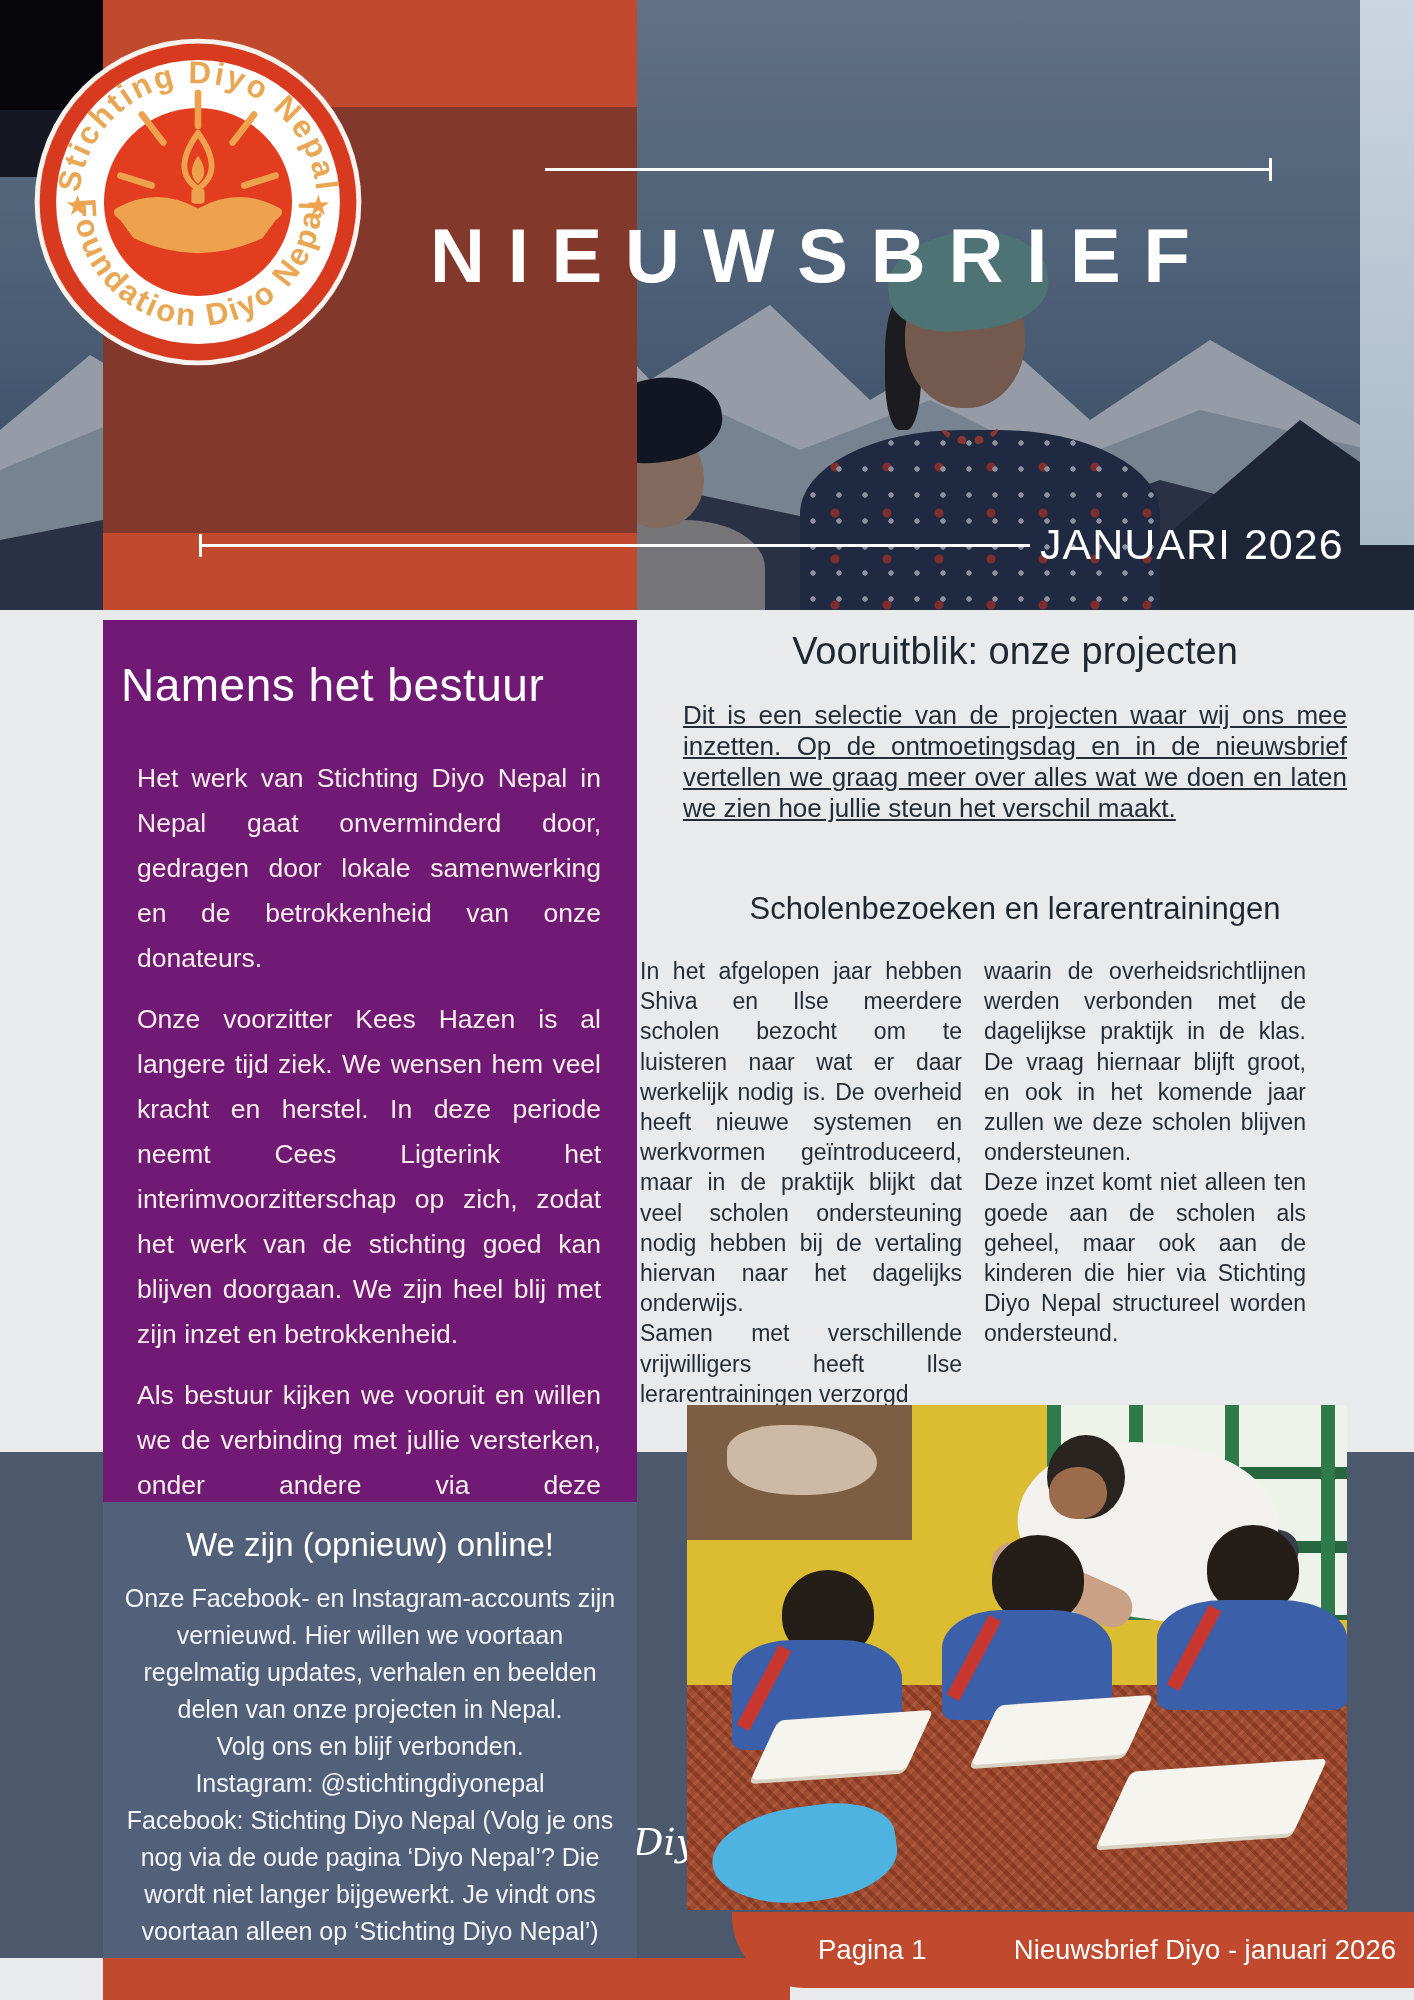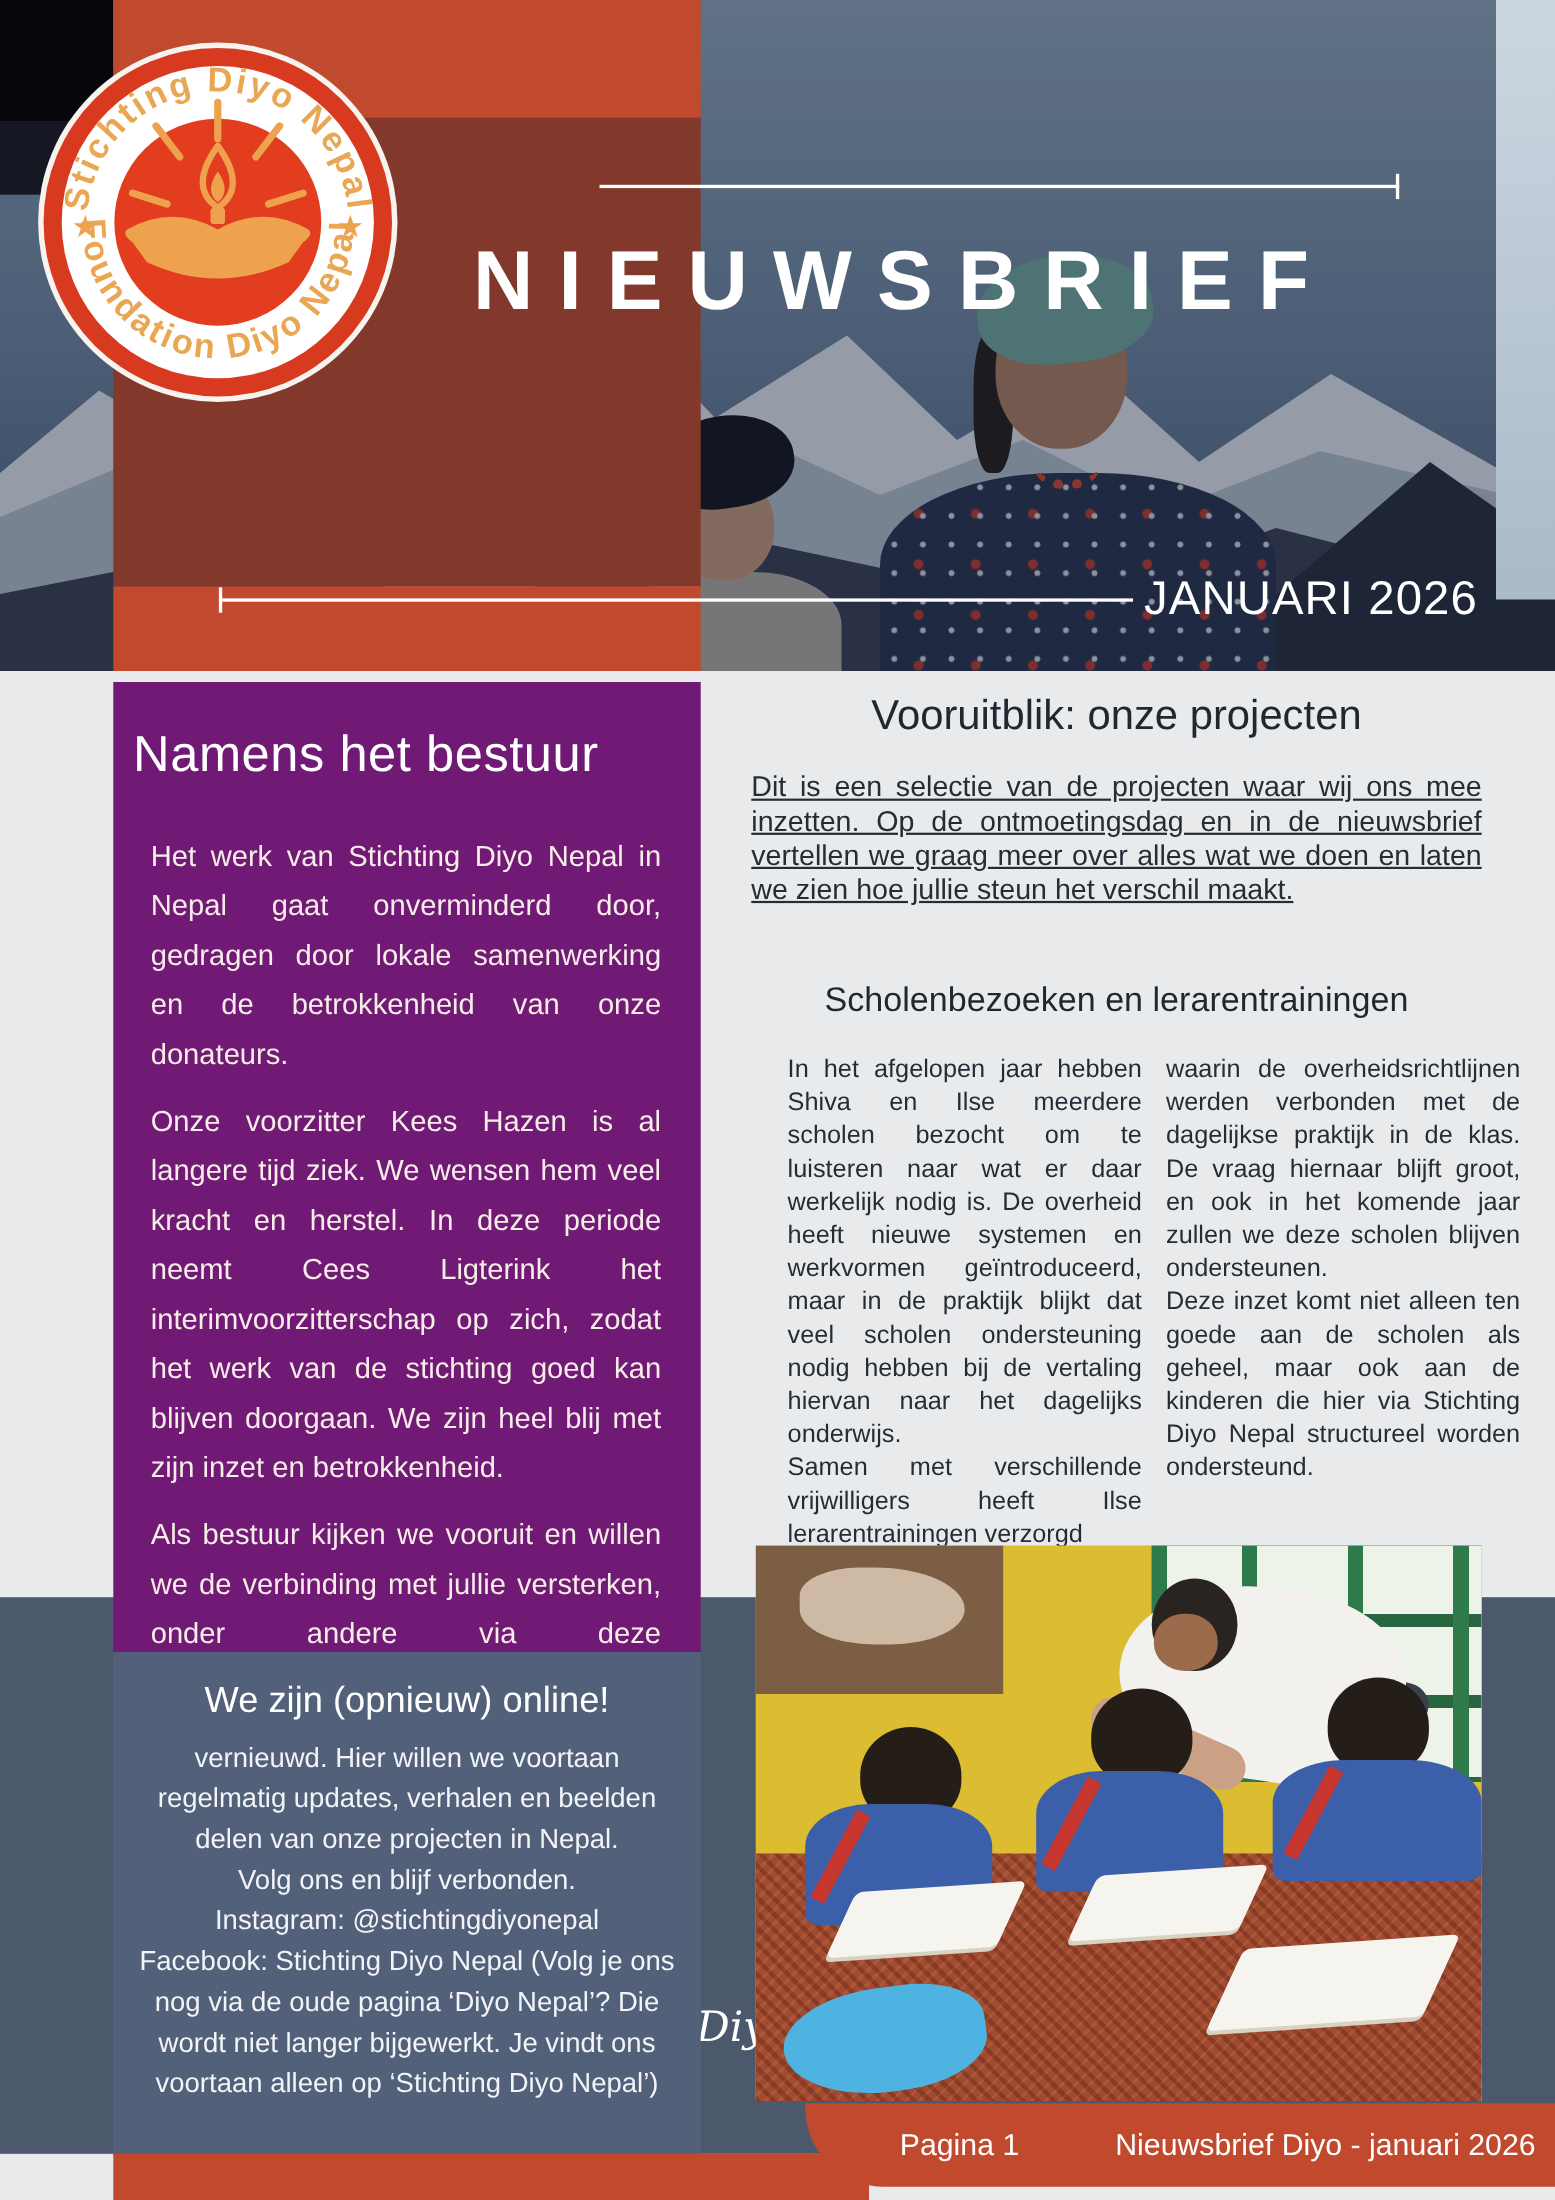--- a/index.html
+++ b/index.html
@@ -53,21 +53,21 @@
   .lc-closing{margin-top:36px;color:#f7ede8;font-size:27px;}
   .lc-signature{margin-top:20px;color:#fff;font-family:"DejaVu Serif",serif;font-style:italic;font-size:38px;white-space:nowrap;}
   
   .online-panel{position:absolute;left:103px;top:1502px;width:534px;height:458px;background:#53607a;box-sizing:border-box;padding-top:24px;text-align:center;}
   .op-title{color:#fff;font-size:33px;font-weight:500;margin:0 0 16px 0;}
   .op-lines div{color:#f2f4f8;font-size:25px;line-height:37px;white-space:nowrap;}
   
   .main-title{position:absolute;left:680px;top:630px;width:670px;text-align:center;color:#1f2831;font-size:38px;font-weight:500;}
   .intro{position:absolute;left:683px;top:700px;width:664px;color:#242d36;font-size:26px;line-height:31px;text-align:justify;text-decoration:underline;}
   .subheading{position:absolute;left:680px;top:891px;width:670px;text-align:center;color:#1f2831;font-size:31px;font-weight:500;}
-  .cols{position:absolute;left:716px;top:956px;width:670px;display:flex;gap:22px;}
+  .cols{position:absolute;left:640px;top:956px;width:670px;display:flex;gap:22px;}
   .col{width:322px;}
   .col p{margin:0;color:#242d36;font-size:23px;line-height:30.2px;text-align:justify;}
   
   .class-photo{position:absolute;left:687px;top:1405px;width:660px;height:505px;background:#dcbc31;overflow:hidden;}
   .cp-shelf{position:absolute;left:0;top:0;width:225px;height:135px;background:#7b5e43;}
   .cp-shelf-blob{position:absolute;left:40px;top:20px;width:150px;height:70px;background:#cdb9a4;border-radius:40% 60% 50% 50%;}
   .cp-window{position:absolute;right:0;top:0;width:300px;height:215px;background:#eef3ea;
     background-image:linear-gradient(90deg,#2f7a4b 0 14px,rgba(0,0,0,0) 14px),
       repeating-linear-gradient(90deg,rgba(0,0,0,0) 0 82px,#2f7a4b 82px 96px),
       repeating-linear-gradient(rgba(0,0,0,0) 0 62px,#27663f 62px 74px);}
@@ -163,20 +163,21 @@
         <p>Onze voorzitter Kees Hazen is al langere tijd ziek. We wensen hem veel kracht en herstel. In deze periode neemt Cees Ligterink het interimvoorzitterschap op zich, zodat het werk van de stichting goed kan blijven doorgaan. We zijn heel blij met zijn inzet en betrokkenheid.</p>
         <p>Als bestuur kijken we vooruit en willen we de verbinding met jullie versterken, onder andere via deze kwartaalnieuwsbrief en onze sociale media. Ook onze website verdient een frisse impuls. We zijn hiervoor nog op zoek naar iemand die hier vrijwillig aan wil bijdragen.</p>
       </div>
     <div class="lc-closing">Hartelijke groet,</div>
     <div class="lc-signature">Het bestuur van Stichting Diyo Nepal</div>
   </div>
 
   <div class="online-panel">
     <h3 class="op-title">We zijn (opnieuw) online!</h3>
     <div class="op-lines">
+        <div>Onze Facebook- en Instagram-accounts zijn</div>
         <div>vernieuwd. Hier willen we voortaan</div>
         <div>regelmatig updates, verhalen en beelden</div>
         <div>delen van onze projecten in Nepal.</div>
         <div>Volg ons en blijf verbonden.</div>
         <div>Instagram: @stichtingdiyonepal</div>
         <div>Facebook: Stichting Diyo Nepal (Volg je ons</div>
         <div>nog via de oude pagina ‘Diyo Nepal’? Die</div>
         <div>wordt niet langer bijgewerkt. Je vindt ons</div>
         <div>voortaan alleen op ‘Stichting Diyo Nepal’)</div>
       </div>

